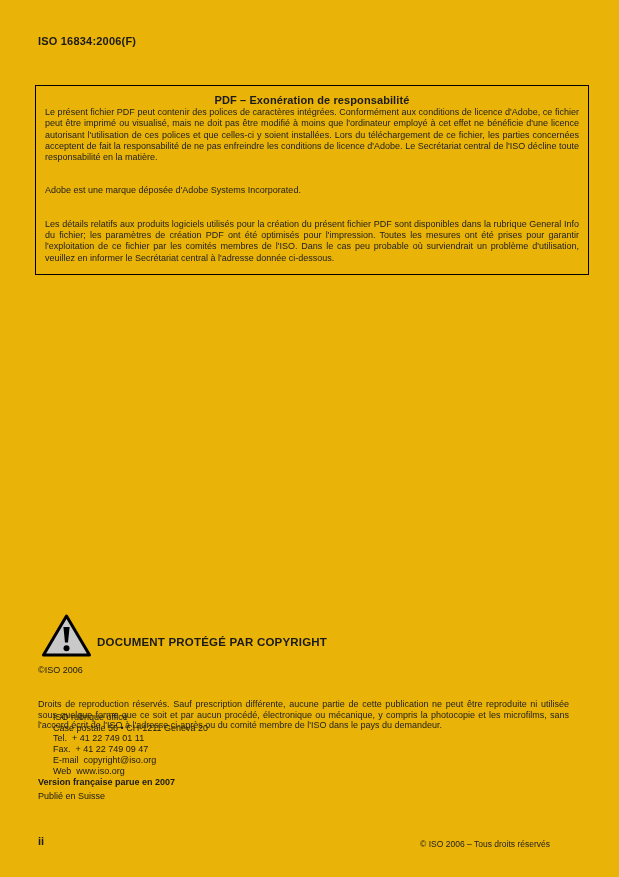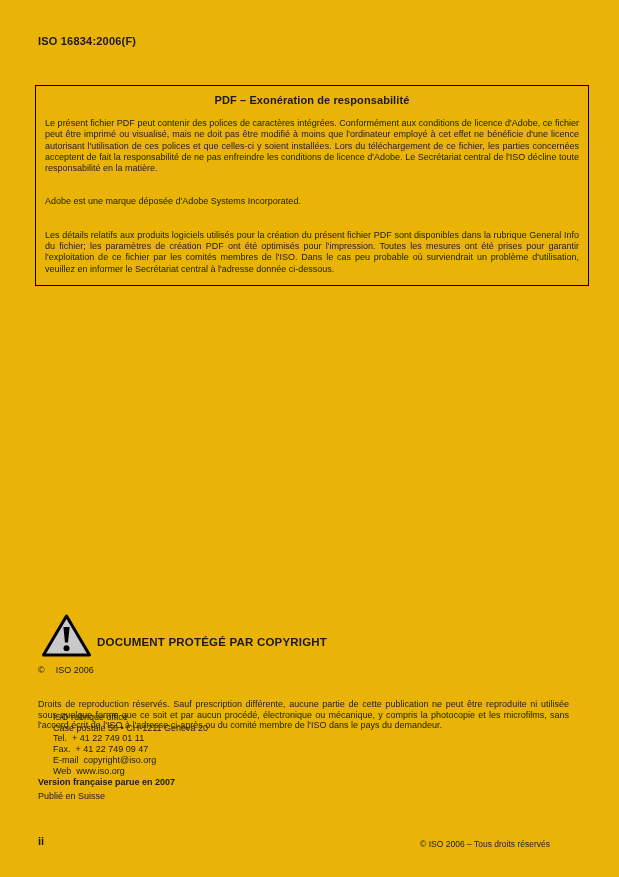--- a/index.html
+++ b/index.html
@@ -24,30 +24,30 @@
     padding: 8px 9px 10px 9px;
   }
   .disclaimer-title {
     text-align: center; font-size: 11px; font-weight: bold;
     margin-bottom: 0; letter-spacing: .1px;
   }
   .disclaimer-para {
     font-size: 9px; line-height: 11.3px; text-align: justify;
     margin-top: 22px; color: #222;
   }
-  .disclaimer-para:first-of-type { margin-top: 12px; }
+  .disclaimer-para:first-of-type { margin-top: 1px; }
 
   .copyright-banner-icon { position: absolute; left: 40px; top: 612px; }
   .copyright-heading {
     position: absolute; left: 97px; top: 636px;
     font-size: 11.5px; font-weight: bold; letter-spacing: .2px;
   }
 
   .copyright-line { position: absolute; left: 38px; top: 665px; font-size: 9px; }
-  .copyright-line .year { margin-left: 11px; }
+  .copyright-line .year { }
 
   .repro-notice {
     position: absolute; left: 38px; top: 699px; width: 531px;
     font-size: 9px; line-height: 10.7px; text-align: justify; color: #222;
   }
 
   .address-block {
     position: absolute; left: 53px; top: 712px;
     font-size: 9px; line-height: 10.7px;
   }

